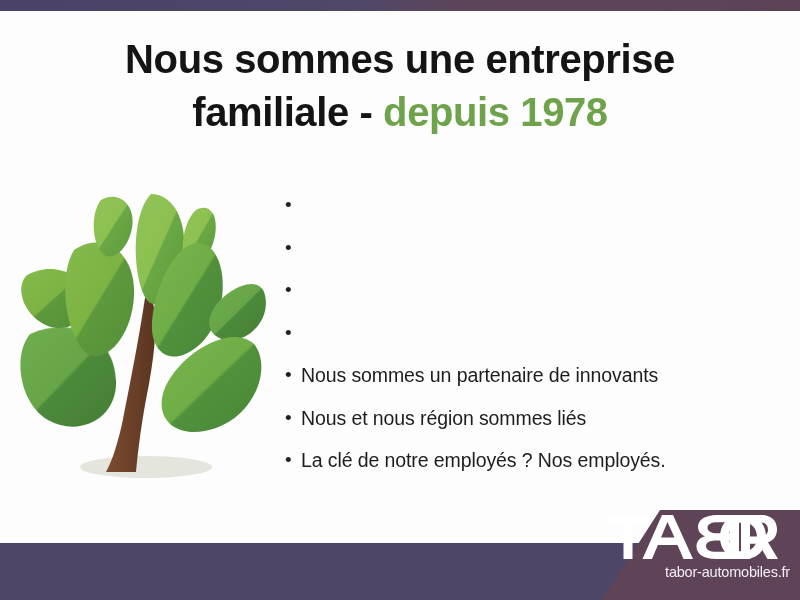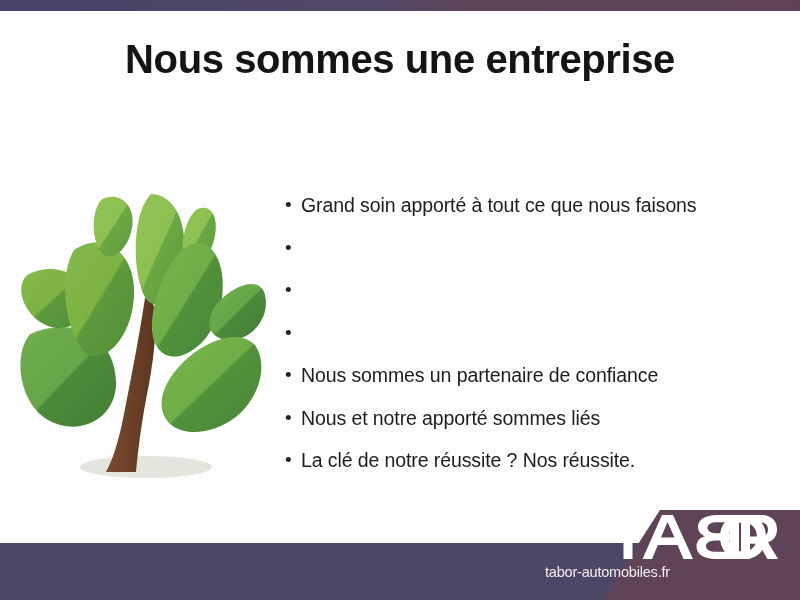--- a/index.html
+++ b/index.html
@@ -99,36 +99,37 @@
     left: 607px;
     top: 515px;
     width: 180px;
     height: 44px;
   }
   #logo-tagline {
     position: absolute;
     left: 545px;
     top: 564px;
     width: 245px;
-    text-align: left;
+    text-align: right;
     padding-right: 8px;
     font-size: 14.5px;
     color: #f2eef1;
     letter-spacing: -0.2px;
   }
 </style>
 </head>
 <body>
 
 <div id="slide">
 
   <div id="top-bar"></div>
 
   <div id="heading">
     <div>Nous sommes une entreprise</div>
+    <div><span>familiale - </span><span class="accent">depuis 1978</span></div>
   </div>
 
   <div id="tree-illustration">
     <svg width="256" height="306" viewBox="0 0 256 306" xmlns="http://www.w3.org/2000/svg">
       <defs>
         <linearGradient id="lfA" x1="0" y1="0" x2="1" y2="1">
           <stop offset="0%" stop-color="#90c255"></stop>
             <stop offset="49%" stop-color="#8cc152"></stop>
           <stop offset="51%" stop-color="#69a844"></stop>
             <stop offset="100%" stop-color="#5f9b3e"></stop>
@@ -182,42 +183,41 @@
         <path d="M246,104 C254,126 236,152 212,152 C192,152 186,136 196,120 C208,102 238,86 246,104 Z" fill="url(#lfC)"></path>
 
         <path d="M236,156 C254,178 238,226 198,240 C164,252 140,236 144,210 C150,174 210,132 236,156 Z" fill="url(#lfD)"></path>
       </g>
     </svg>
   </div>
 
   <div id="bullets">
     <div class="bullet-row">
       <span class="bullet-dot">•</span>
-      <span class="bullet-text">Grand soin apporté à tout ce que nous faisons</span>
-    </div>
-    <div class="bullet-row">
-      <span class="bullet-dot">•</span>
-    </div>
-    <div class="bullet-row">
-      <span class="bullet-dot">•</span>
-    </div>
-    <div class="bullet-row">
-      <span class="bullet-dot">•</span>
-    </div>
-    <div class="bullet-row">
-      <span class="bullet-dot">•</span>
-      <span class="bullet-text">Nous sommes un partenaire de confiance</span>
-    </div>
-    <div class="bullet-row">
-      <span class="bullet-dot">•</span>
-      <span class="bullet-text">Nous et notre apporté sommes liés</span>
-    </div>
-    <div class="bullet-row">
-      <span class="bullet-dot">•</span>
-      <span class="bullet-text">La clé de notre réussite ? Nos réussite.</span>
+    </div>
+    <div class="bullet-row">
+      <span class="bullet-dot">•</span>
+    </div>
+    <div class="bullet-row">
+      <span class="bullet-dot">•</span>
+    </div>
+    <div class="bullet-row">
+      <span class="bullet-dot">•</span>
+    </div>
+    <div class="bullet-row">
+      <span class="bullet-dot">•</span>
+      <span class="bullet-text">Nous sommes un partenaire de innovants</span>
+    </div>
+    <div class="bullet-row">
+      <span class="bullet-dot">•</span>
+      <span class="bullet-text">Nous et nous région sommes liés</span>
+    </div>
+    <div class="bullet-row">
+      <span class="bullet-dot">•</span>
+      <span class="bullet-text">La clé de notre employés ? Nos employés.</span>
     </div>
   </div>
 
   <div id="footer-bar"></div>
 
   <div id="logo-panel"></div>
 
   <div id="logo-wordmark">
     <svg width="180" height="44" viewBox="0 0 180 44" xmlns="http://www.w3.org/2000/svg">
       <g fill="#ffffff">

